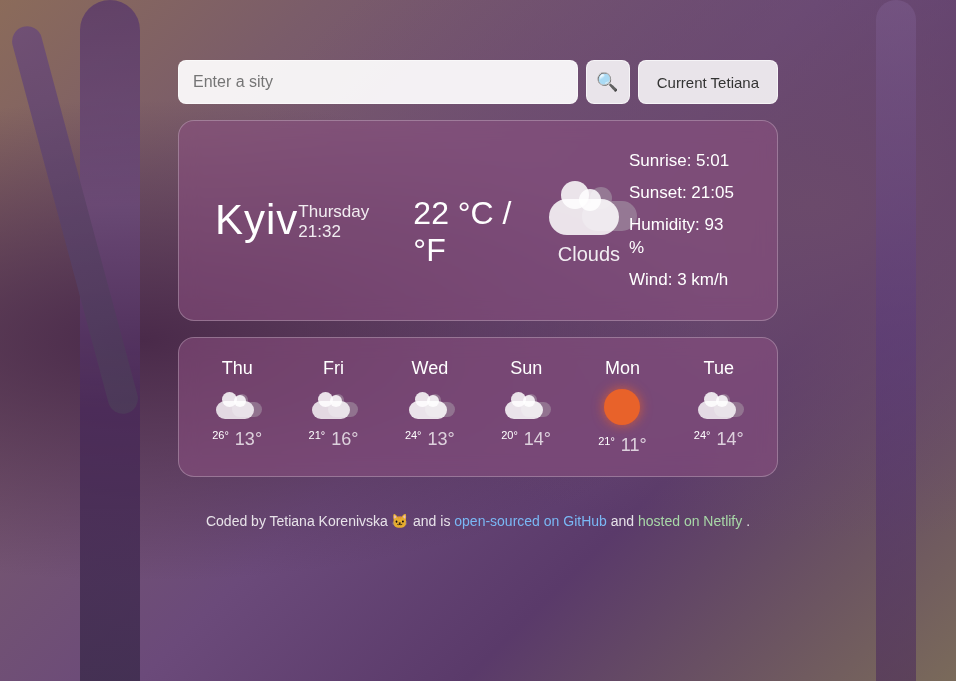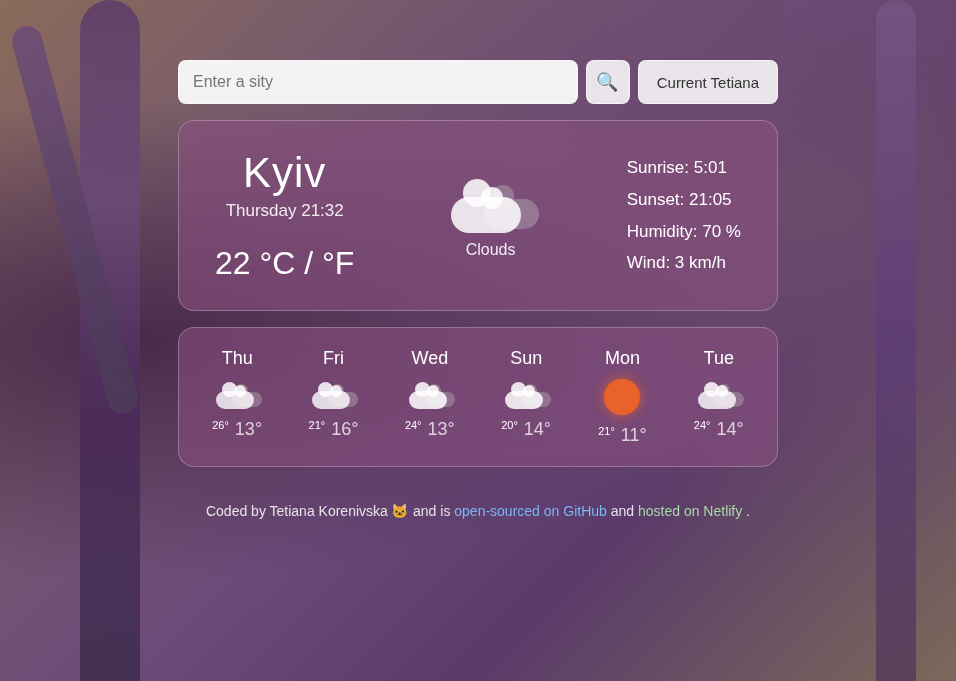--- a/index.html
+++ b/index.html
@@ -126,21 +126,20 @@
       backdrop-filter: blur(10px);
       padding: 28px 36px;
       display: flex;
       align-items: center;
       justify-content: space-between;
       color: white;
     }
 
     .weather-left {
       display: flex;
-      flex-direction: column;
       align-items: center;
     }
 
     .city-name {
       font-size: 42px;
       font-weight: 400;
       letter-spacing: 1px;
       color: white;
     }
 
@@ -219,21 +218,21 @@
       position: absolute;
       top: -14px;
       left: 8px;
       width: 22px;
       height: 22px;
       background: rgba(160,140,160,0.7);
       border-radius: 50%;
     }
 
     .cloud-label {
-      font-size: 16px;
+      font-size: 20px;
       color: rgba(255,255,255,0.9);
       text-align: center;
     }
 
     .weather-right {
       display: flex;
       flex-direction: column;
       gap: 8px;
       font-size: 17px;
       color: white;
@@ -411,21 +410,21 @@
       <div class="cloud-icon-large">
         <div class="cloud-shadow"></div>
         <div class="cloud-main"></div>
       </div>
       <div class="cloud-label">Clouds</div>
     </div>
 
     <div class="weather-right">
       <div>Sunrise: 5:01</div>
       <div>Sunset: 21:05</div>
-      <div>Humidity: 70 %</div>
+      <div>Humidity: 93 %</div>
       <div>Wind: 3 km/h</div>
     </div>
   </div>
 
   <div class="forecast-card">
 
     <div class="forecast-day">
       <div class="day-label">Thu</div>
       <div class="small-cloud partly-cloudy">
         <div class="sc-shadow"></div>

